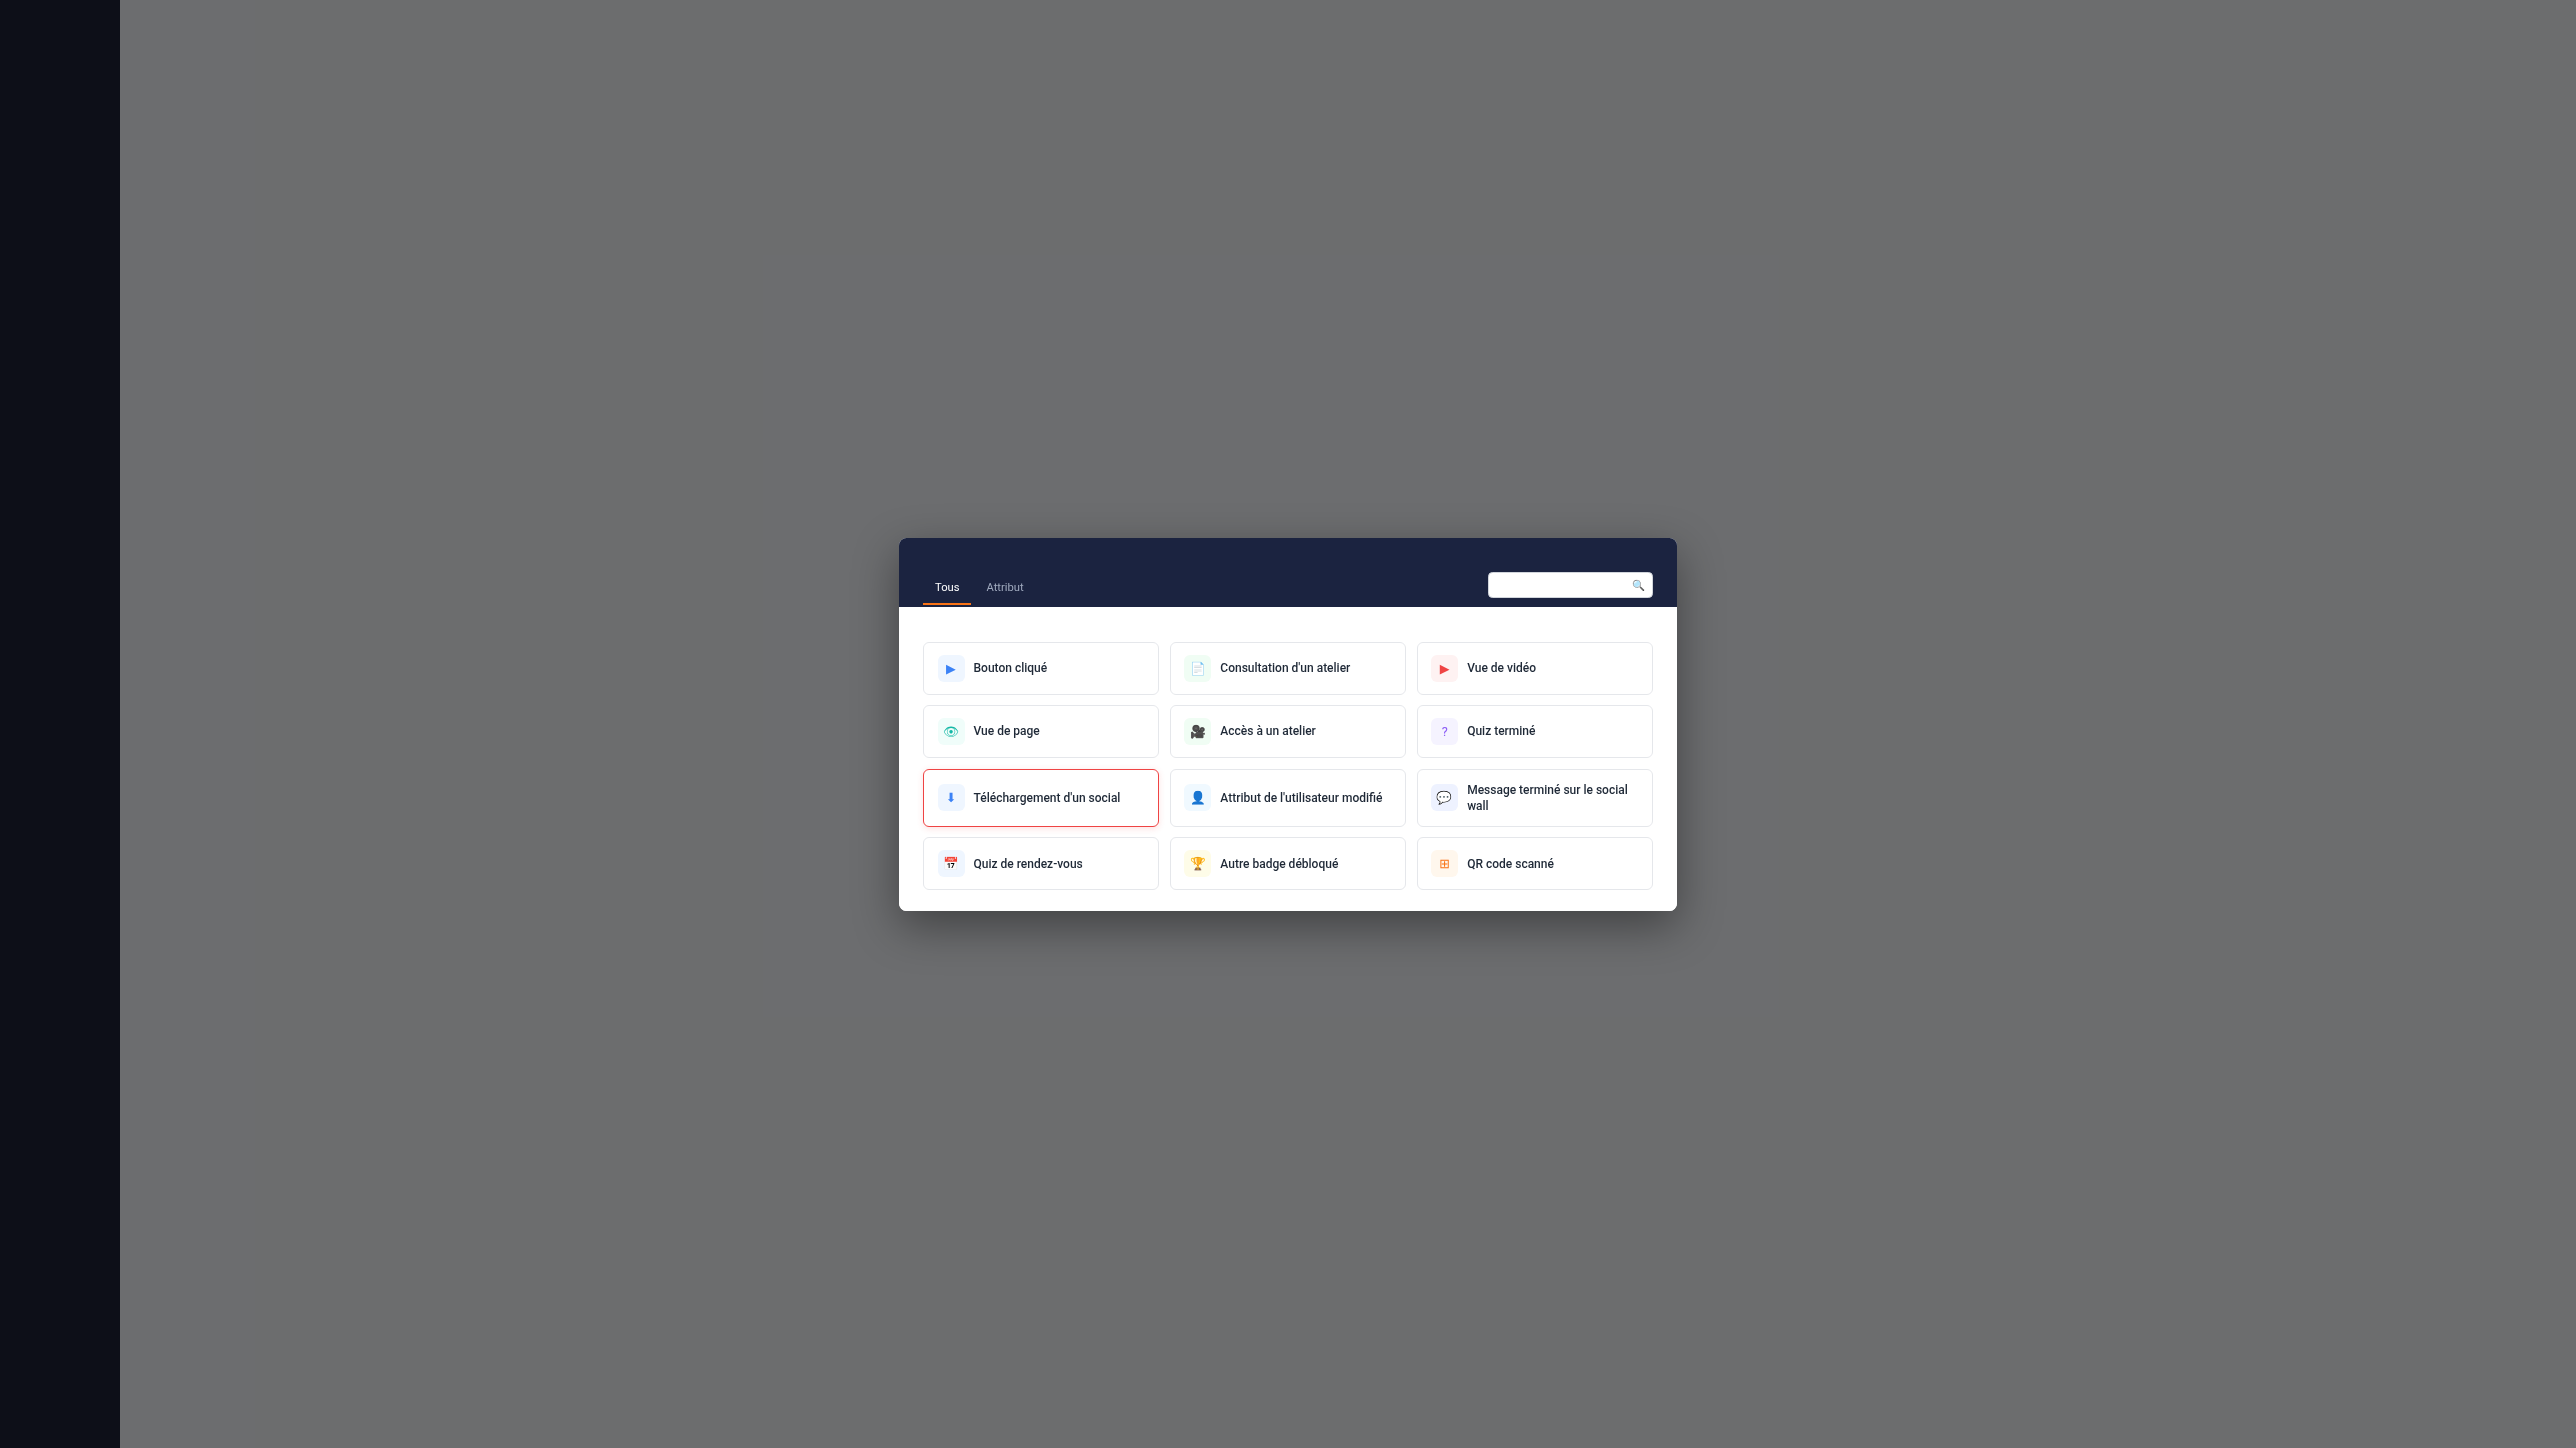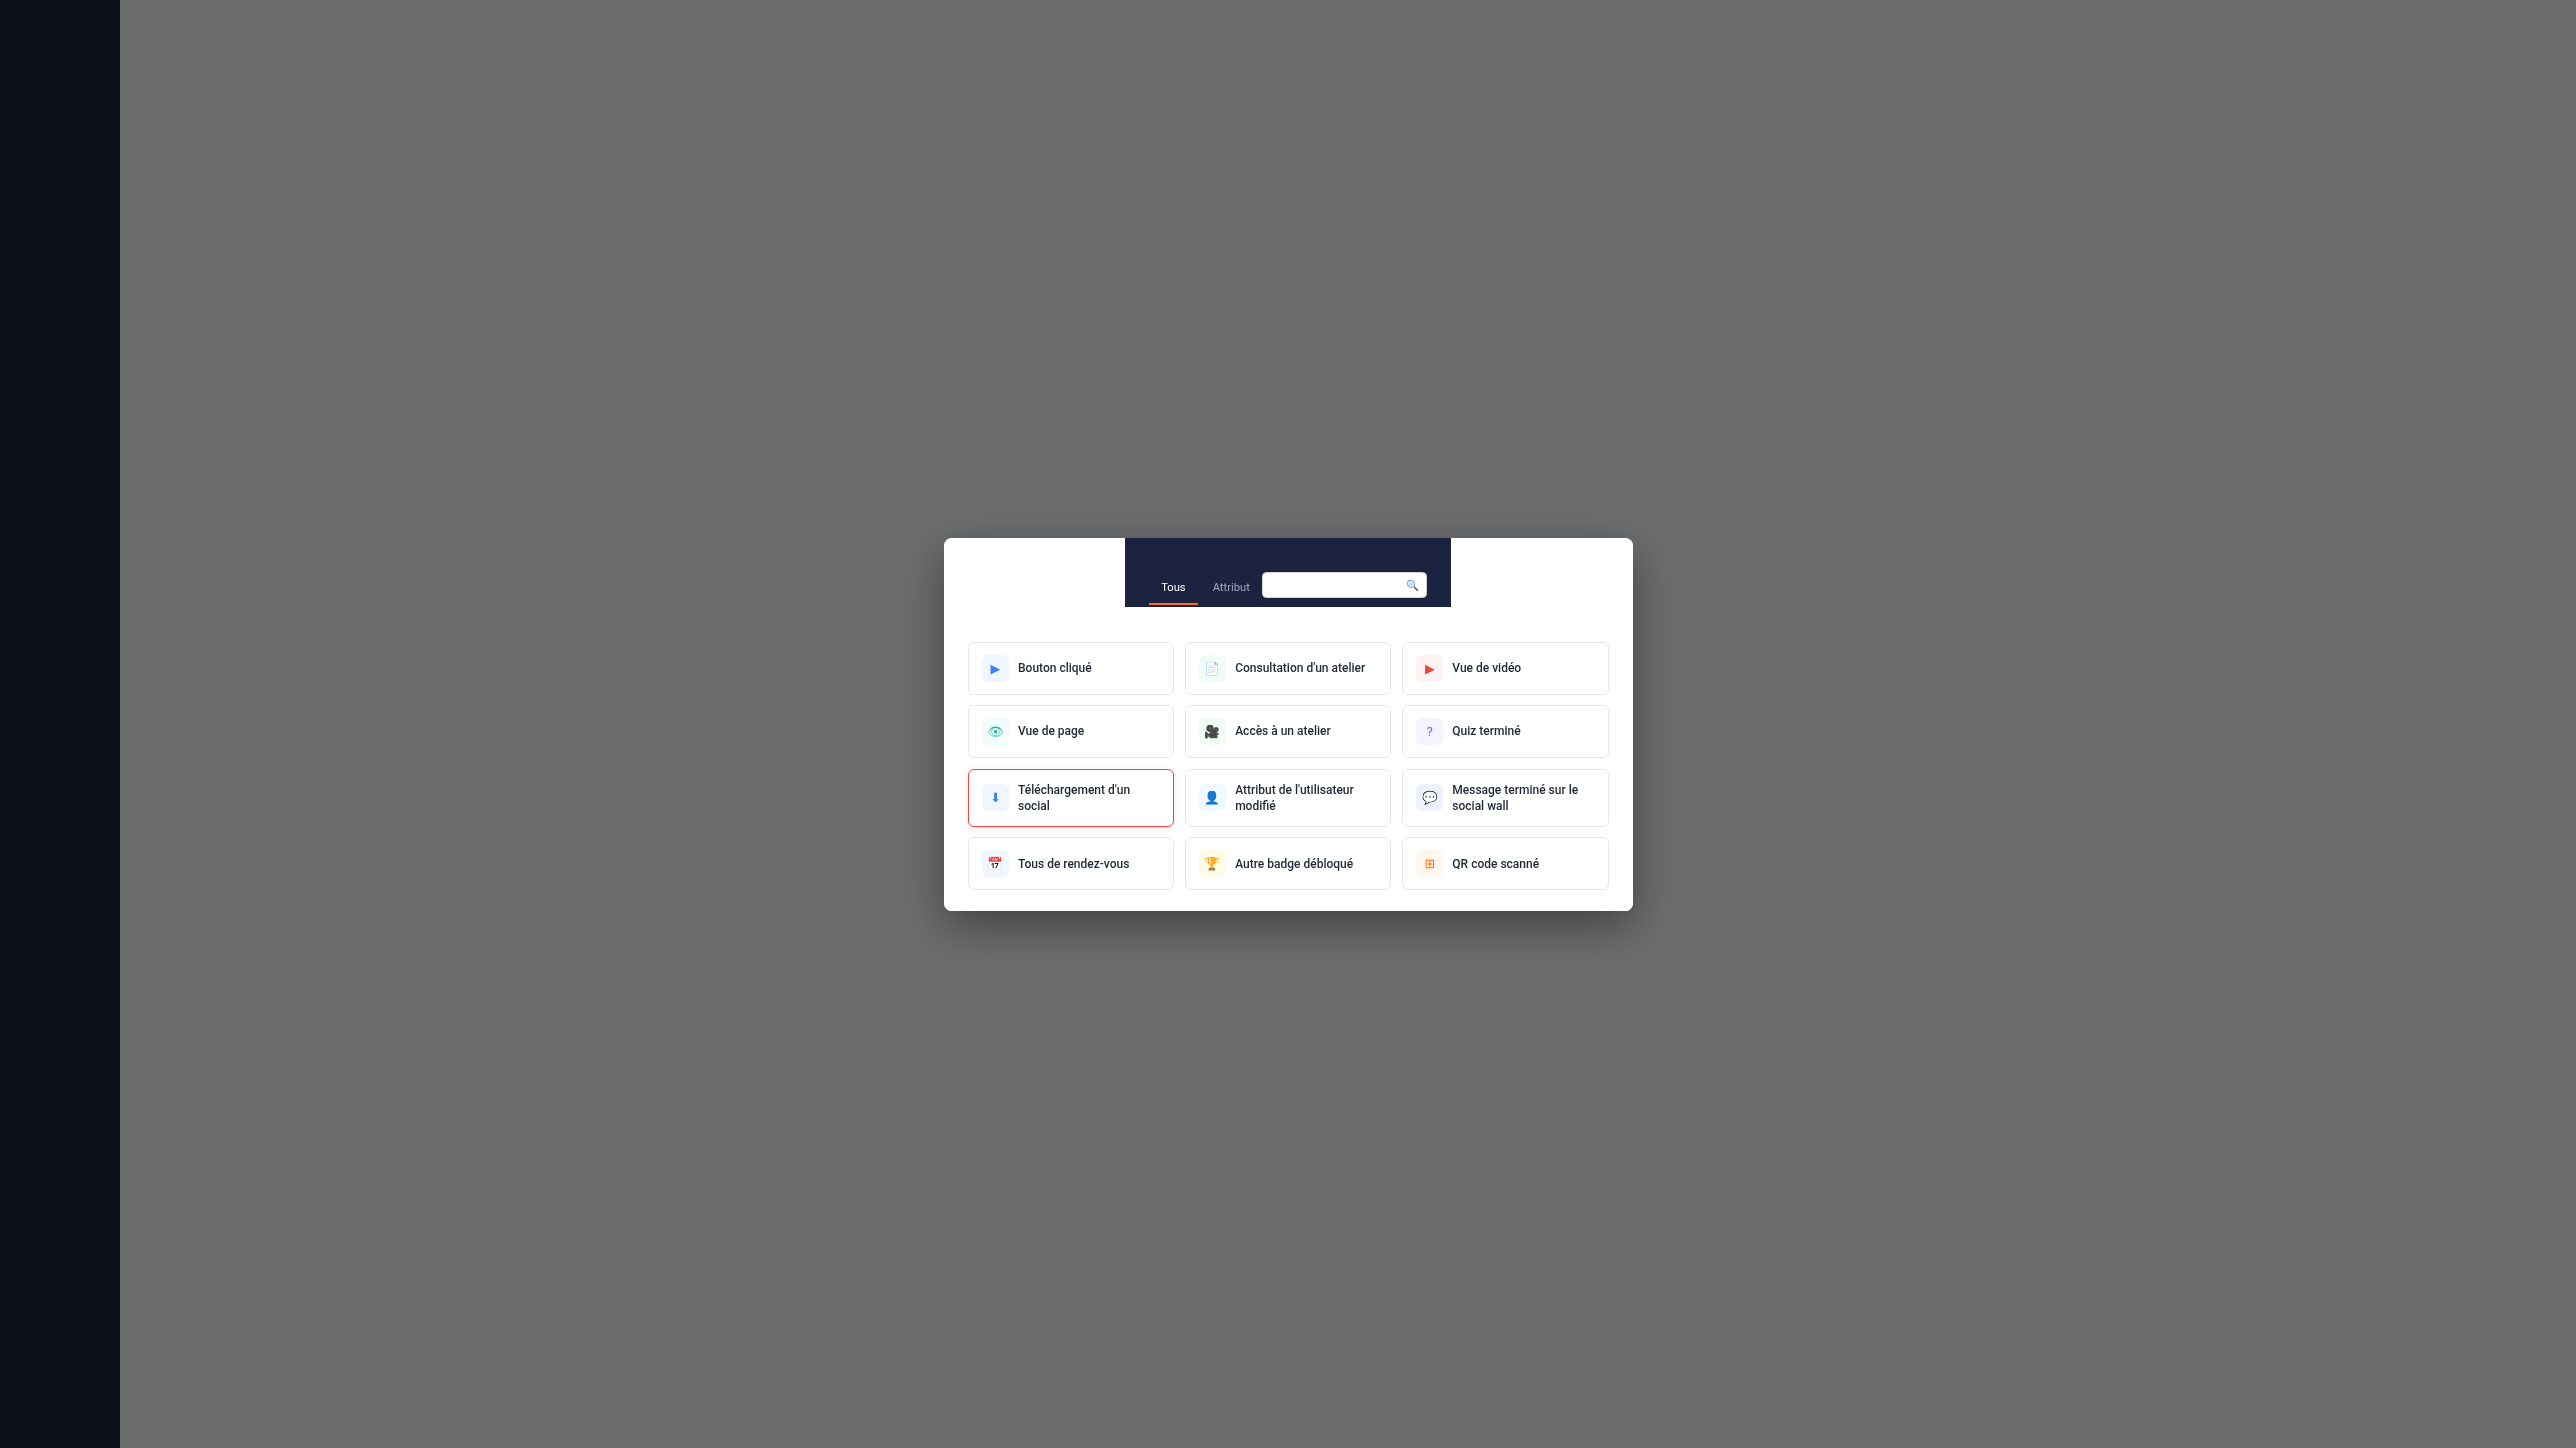--- a/index.html
+++ b/index.html
@@ -52,28 +52,27 @@
       z-index: 10;
       display: flex;
       align-items: center;
       justify-content: center;
     }
 
     
     .modal {
       background: #fff;
       border-radius: 7.5px;
-      width: 689px;
+      width: 778px;
       max-height: 599px;
       display: flex;
       flex-direction: column;
       box-shadow: 0 15px 45px rgba(0,0,0,0.4);
       overflow: hidden;
       position: relative;
-      align-items: center;
     }
 
     
     .modal-header {
       background: #1b2340;
       padding: 21px 24px 0 24px;
       color: #fff;
       flex-shrink: 0;
     }
 
@@ -291,21 +290,21 @@
           <div class="type-card">
             <div class="card-icon icon-sky-light">👤</div>
             <span class="card-label">Attribut de l'utilisateur modifié</span>
           </div>
           <div class="type-card">
             <div class="card-icon icon-indigo-light">💬</div>
             <span class="card-label">Message terminé sur le social wall</span>
           </div>
           <div class="type-card">
             <div class="card-icon icon-blue-light">📅</div>
-            <span class="card-label">Tous de rendez-vous</span>
+            <span class="card-label">Quiz de rendez-vous</span>
           </div>
           <div class="type-card">
             <div class="card-icon icon-yellow-light">🏆</div>
             <span class="card-label">Autre badge débloqué</span>
           </div>
           <div class="type-card">
             <div class="card-icon icon-orange-light">⊞</div>
             <span class="card-label">QR code scanné</span>
           </div>
         </div>

